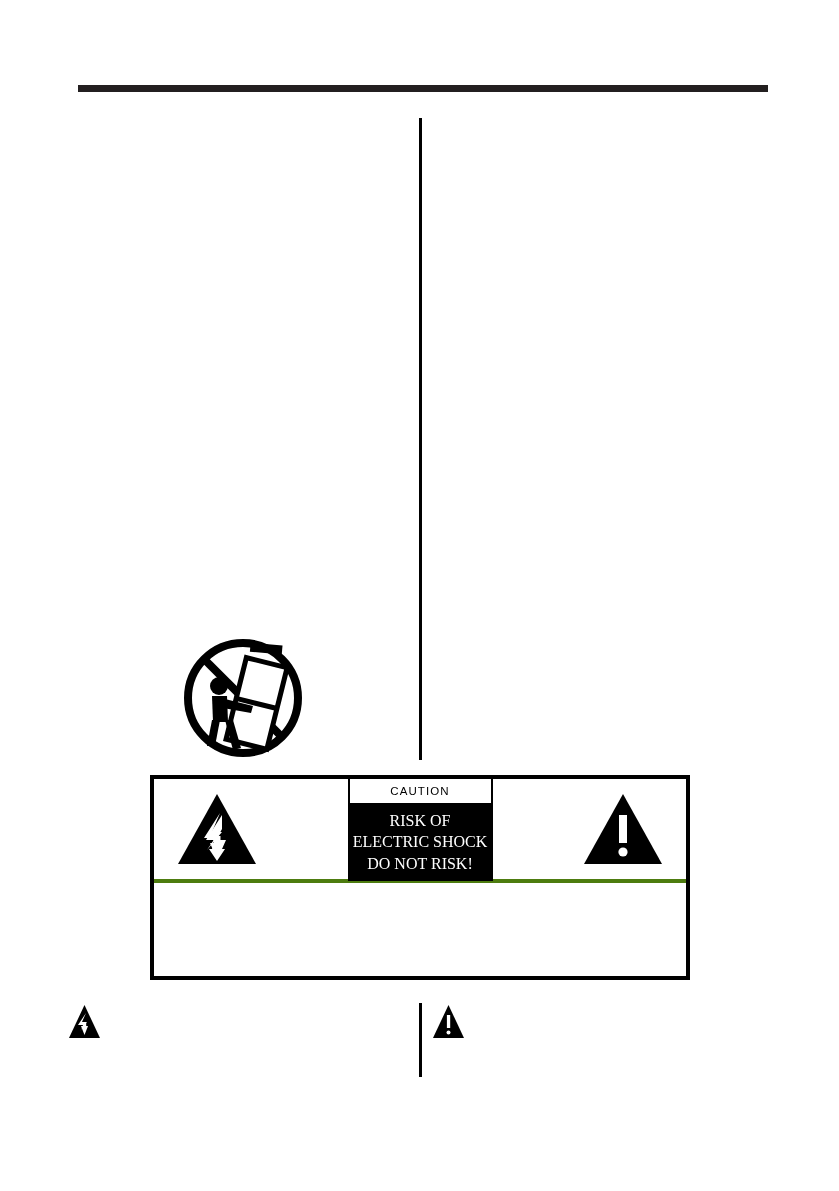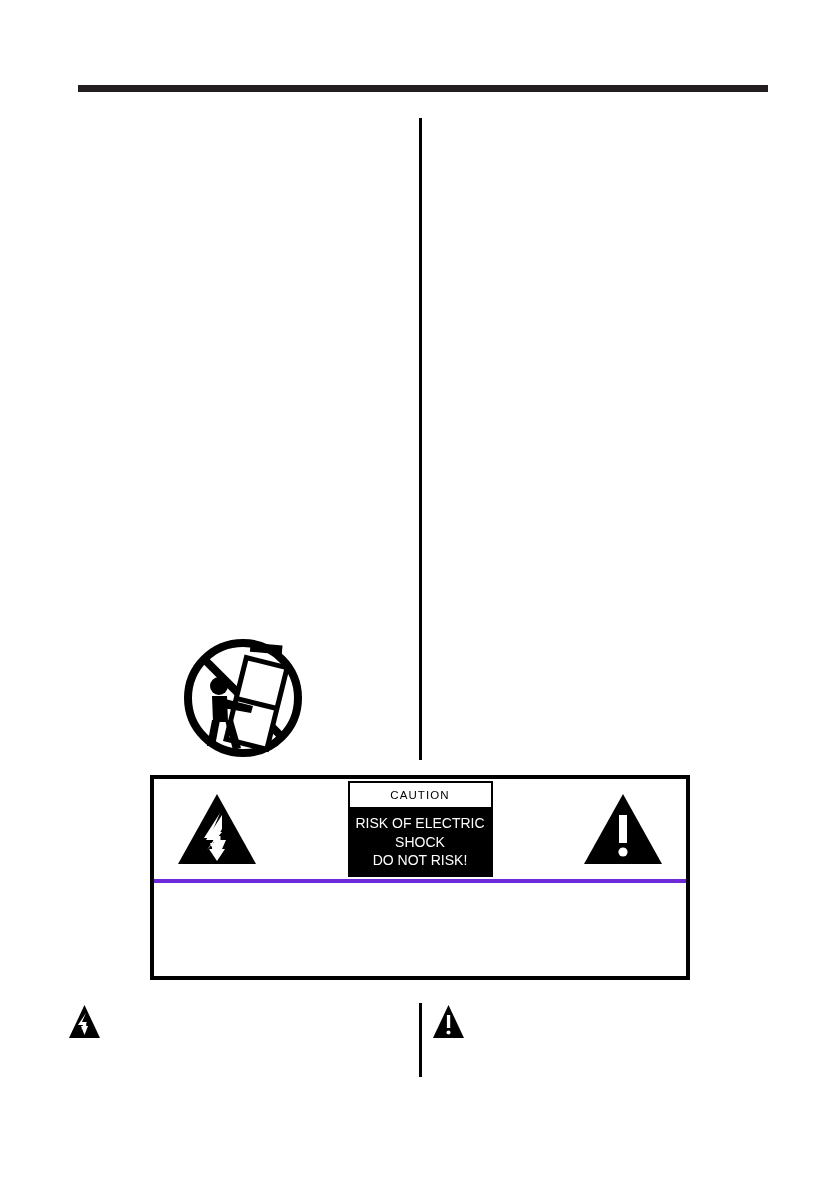--- a/index.html
+++ b/index.html
@@ -67,21 +67,21 @@
     top: 775px;
     width: 540px;
     height: 205px;
     border: 4px solid #000000;
     box-sizing: border-box;
     background: #ffffff;
   }
   .caution-top {
     position: relative;
     height: 104px;
-    border-bottom: 4px solid #6d28d9;
+    border-bottom: 4px solid #4d7c0f;
     box-sizing: border-box;
     display: flex;
     align-items: center;
     justify-content: space-between;
     padding: 12px 22px;
   }
   .caution-bottom {
     height: 93px;
     box-sizing: border-box;
     padding: 10px 16px;
@@ -111,24 +111,25 @@
     text-align: center;
     font-size: 11.5px;
     letter-spacing: 1.1px;
     padding: 6px 0 6px 0;
     box-sizing: border-box;
   }
   .caution-shockband {
     background: #000000;
     color: #ffffff;
     text-align: center;
-    font-size: 14px;
+    font-size: 16px;
     line-height: 1.35;
     padding: 5px 4px 7px 4px;
     box-sizing: border-box;
+    font-family: Liberation Serif, serif;
   }
   .caution-shockband .line2 {
     display: block;
   }
 
   
   .legend-bolt {
     position: absolute;
     left: 68px;
     top: 1004px;

